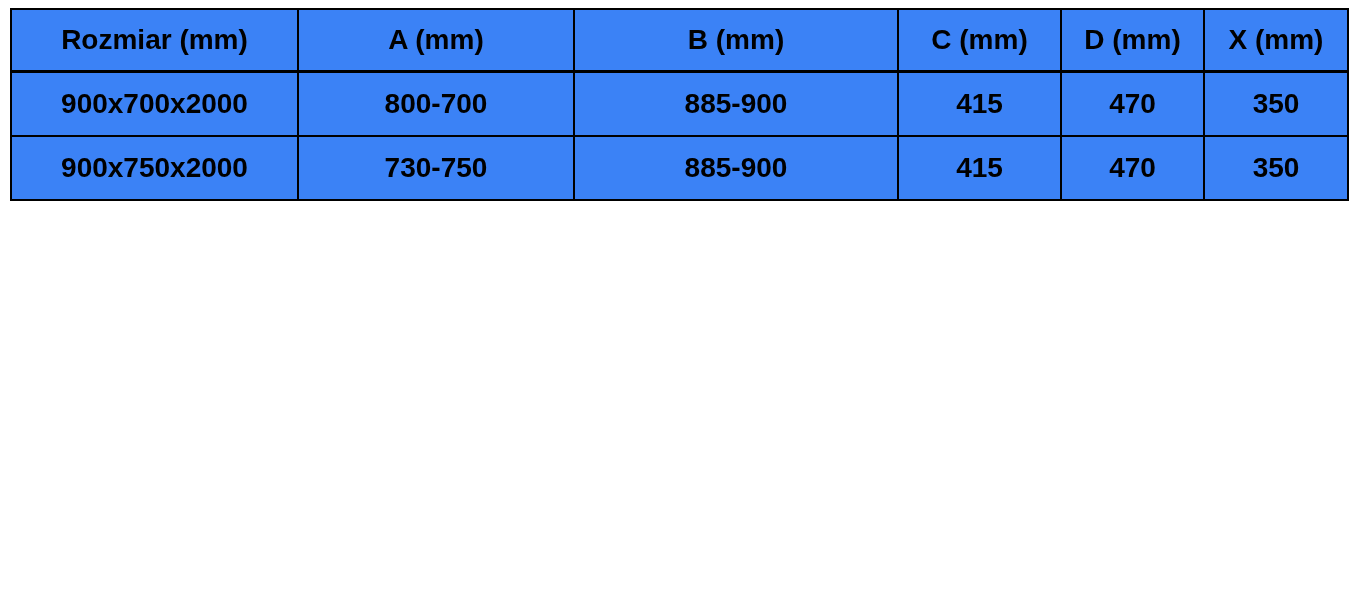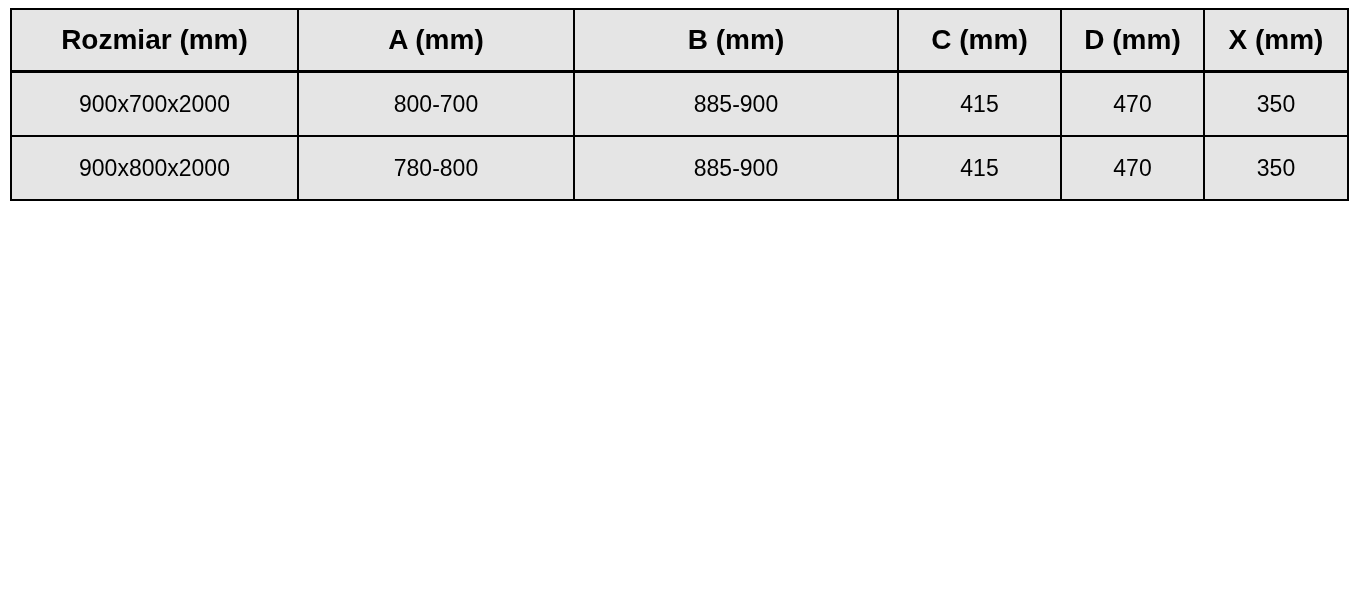--- a/index.html
+++ b/index.html
@@ -13,21 +13,21 @@
   }
   .table-wrap {
     position: absolute;
     left: 10px;
     top: 8px;
   }
   table.dim-table {
     border-collapse: collapse;
     table-layout: fixed;
     width: 1337px;
-    background: #e5e5e5;
+    background: #3b82f6;
   }
   table.dim-table col.c0 { width: 287px; }
   table.dim-table col.c1 { width: 276px; }
   table.dim-table col.c2 { width: 324px; }
   table.dim-table col.c3 { width: 163px; }
   table.dim-table col.c4 { width: 143px; }
   table.dim-table col.c5 { width: 144px; }
   table.dim-table th,
   table.dim-table td {
     border: 2px solid #000000;
@@ -39,22 +39,22 @@
     white-space: nowrap;
   }
   table.dim-table thead th {
     height: 60px;
     font-size: 28px;
     font-weight: 700;
     border-bottom-width: 3px;
   }
   table.dim-table tbody td {
     height: 62px;
-    font-size: 23px;
-    font-weight: 400;
+    font-size: 28px;
+    font-weight: 700;
   }
 </style>
 </head>
 <body>
 
 <div class="table-wrap">
   <table class="dim-table">
     <colgroup>
       <col class="c0">
         <col class="c1">
@@ -76,22 +76,22 @@
     <tbody>
         <tr>
           <td>900x700x2000</td>
           <td>800-700</td>
           <td>885-900</td>
           <td>415</td>
           <td>470</td>
           <td>350</td>
         </tr>
         <tr>
-          <td>900x800x2000</td>
-          <td>780-800</td>
+          <td>900x750x2000</td>
+          <td>730-750</td>
           <td>885-900</td>
           <td>415</td>
           <td>470</td>
           <td>350</td>
         </tr>
       </tbody>
   </table>
 </div>
 
 </body></html>

